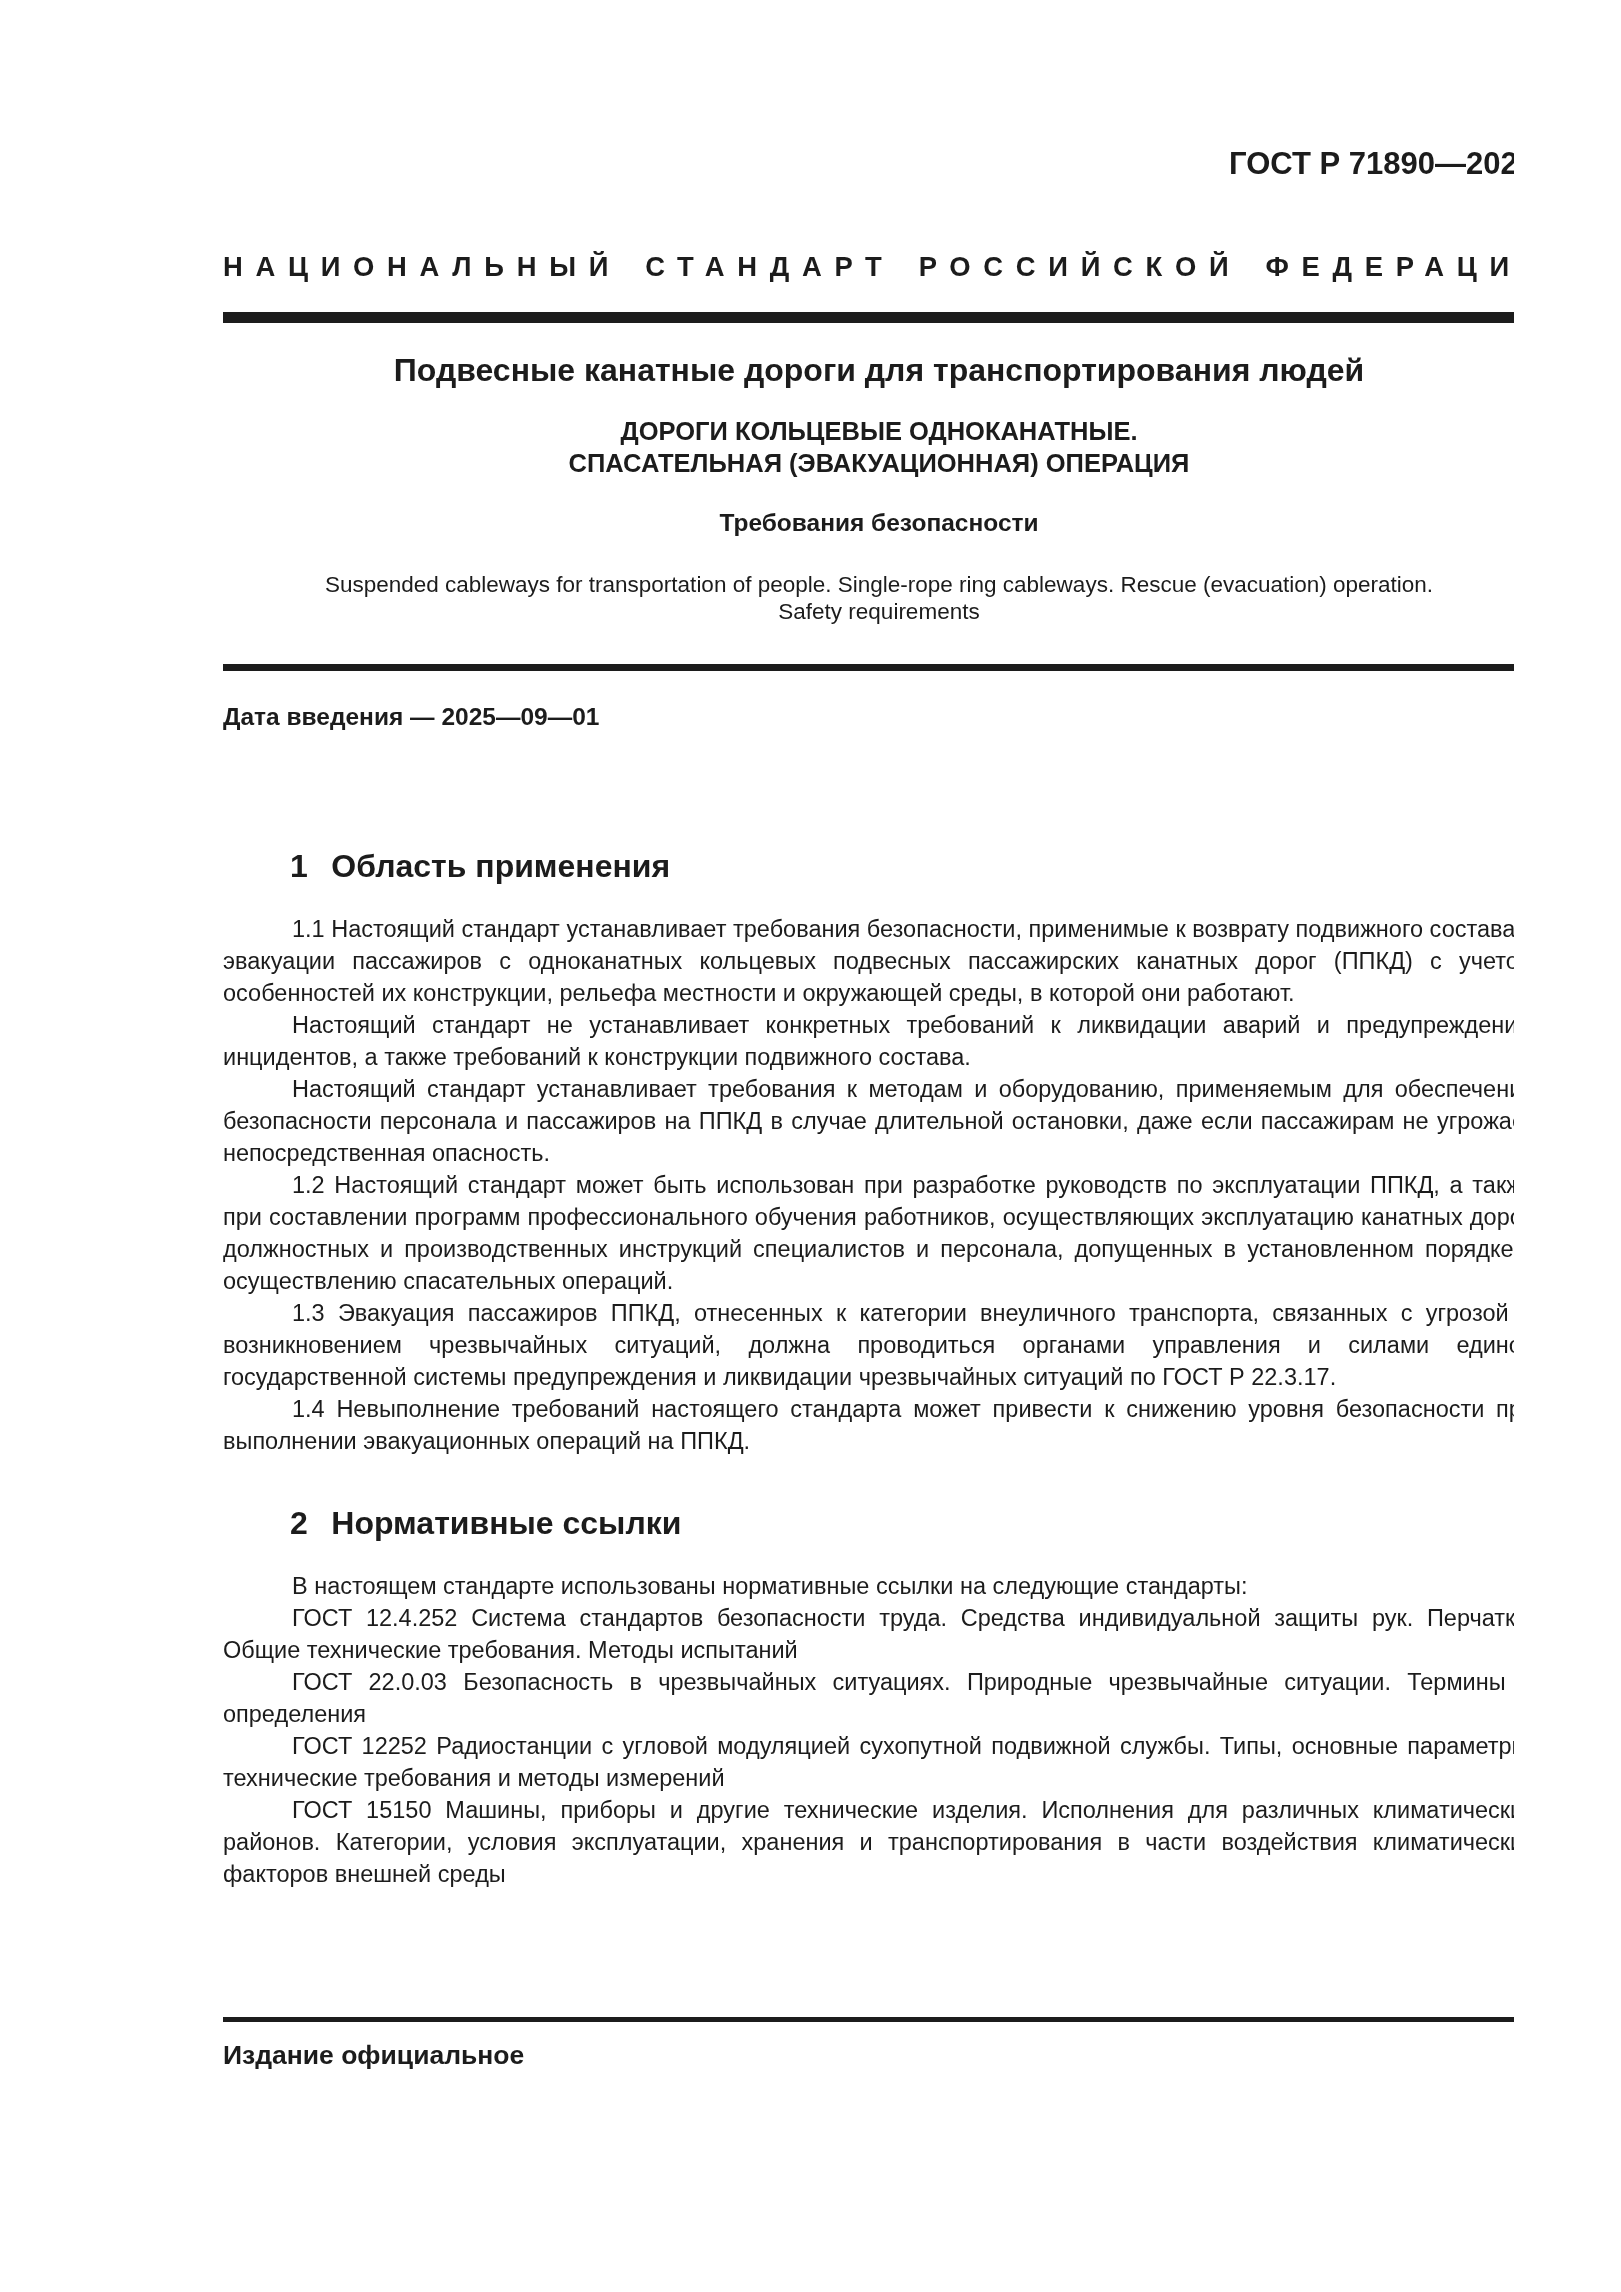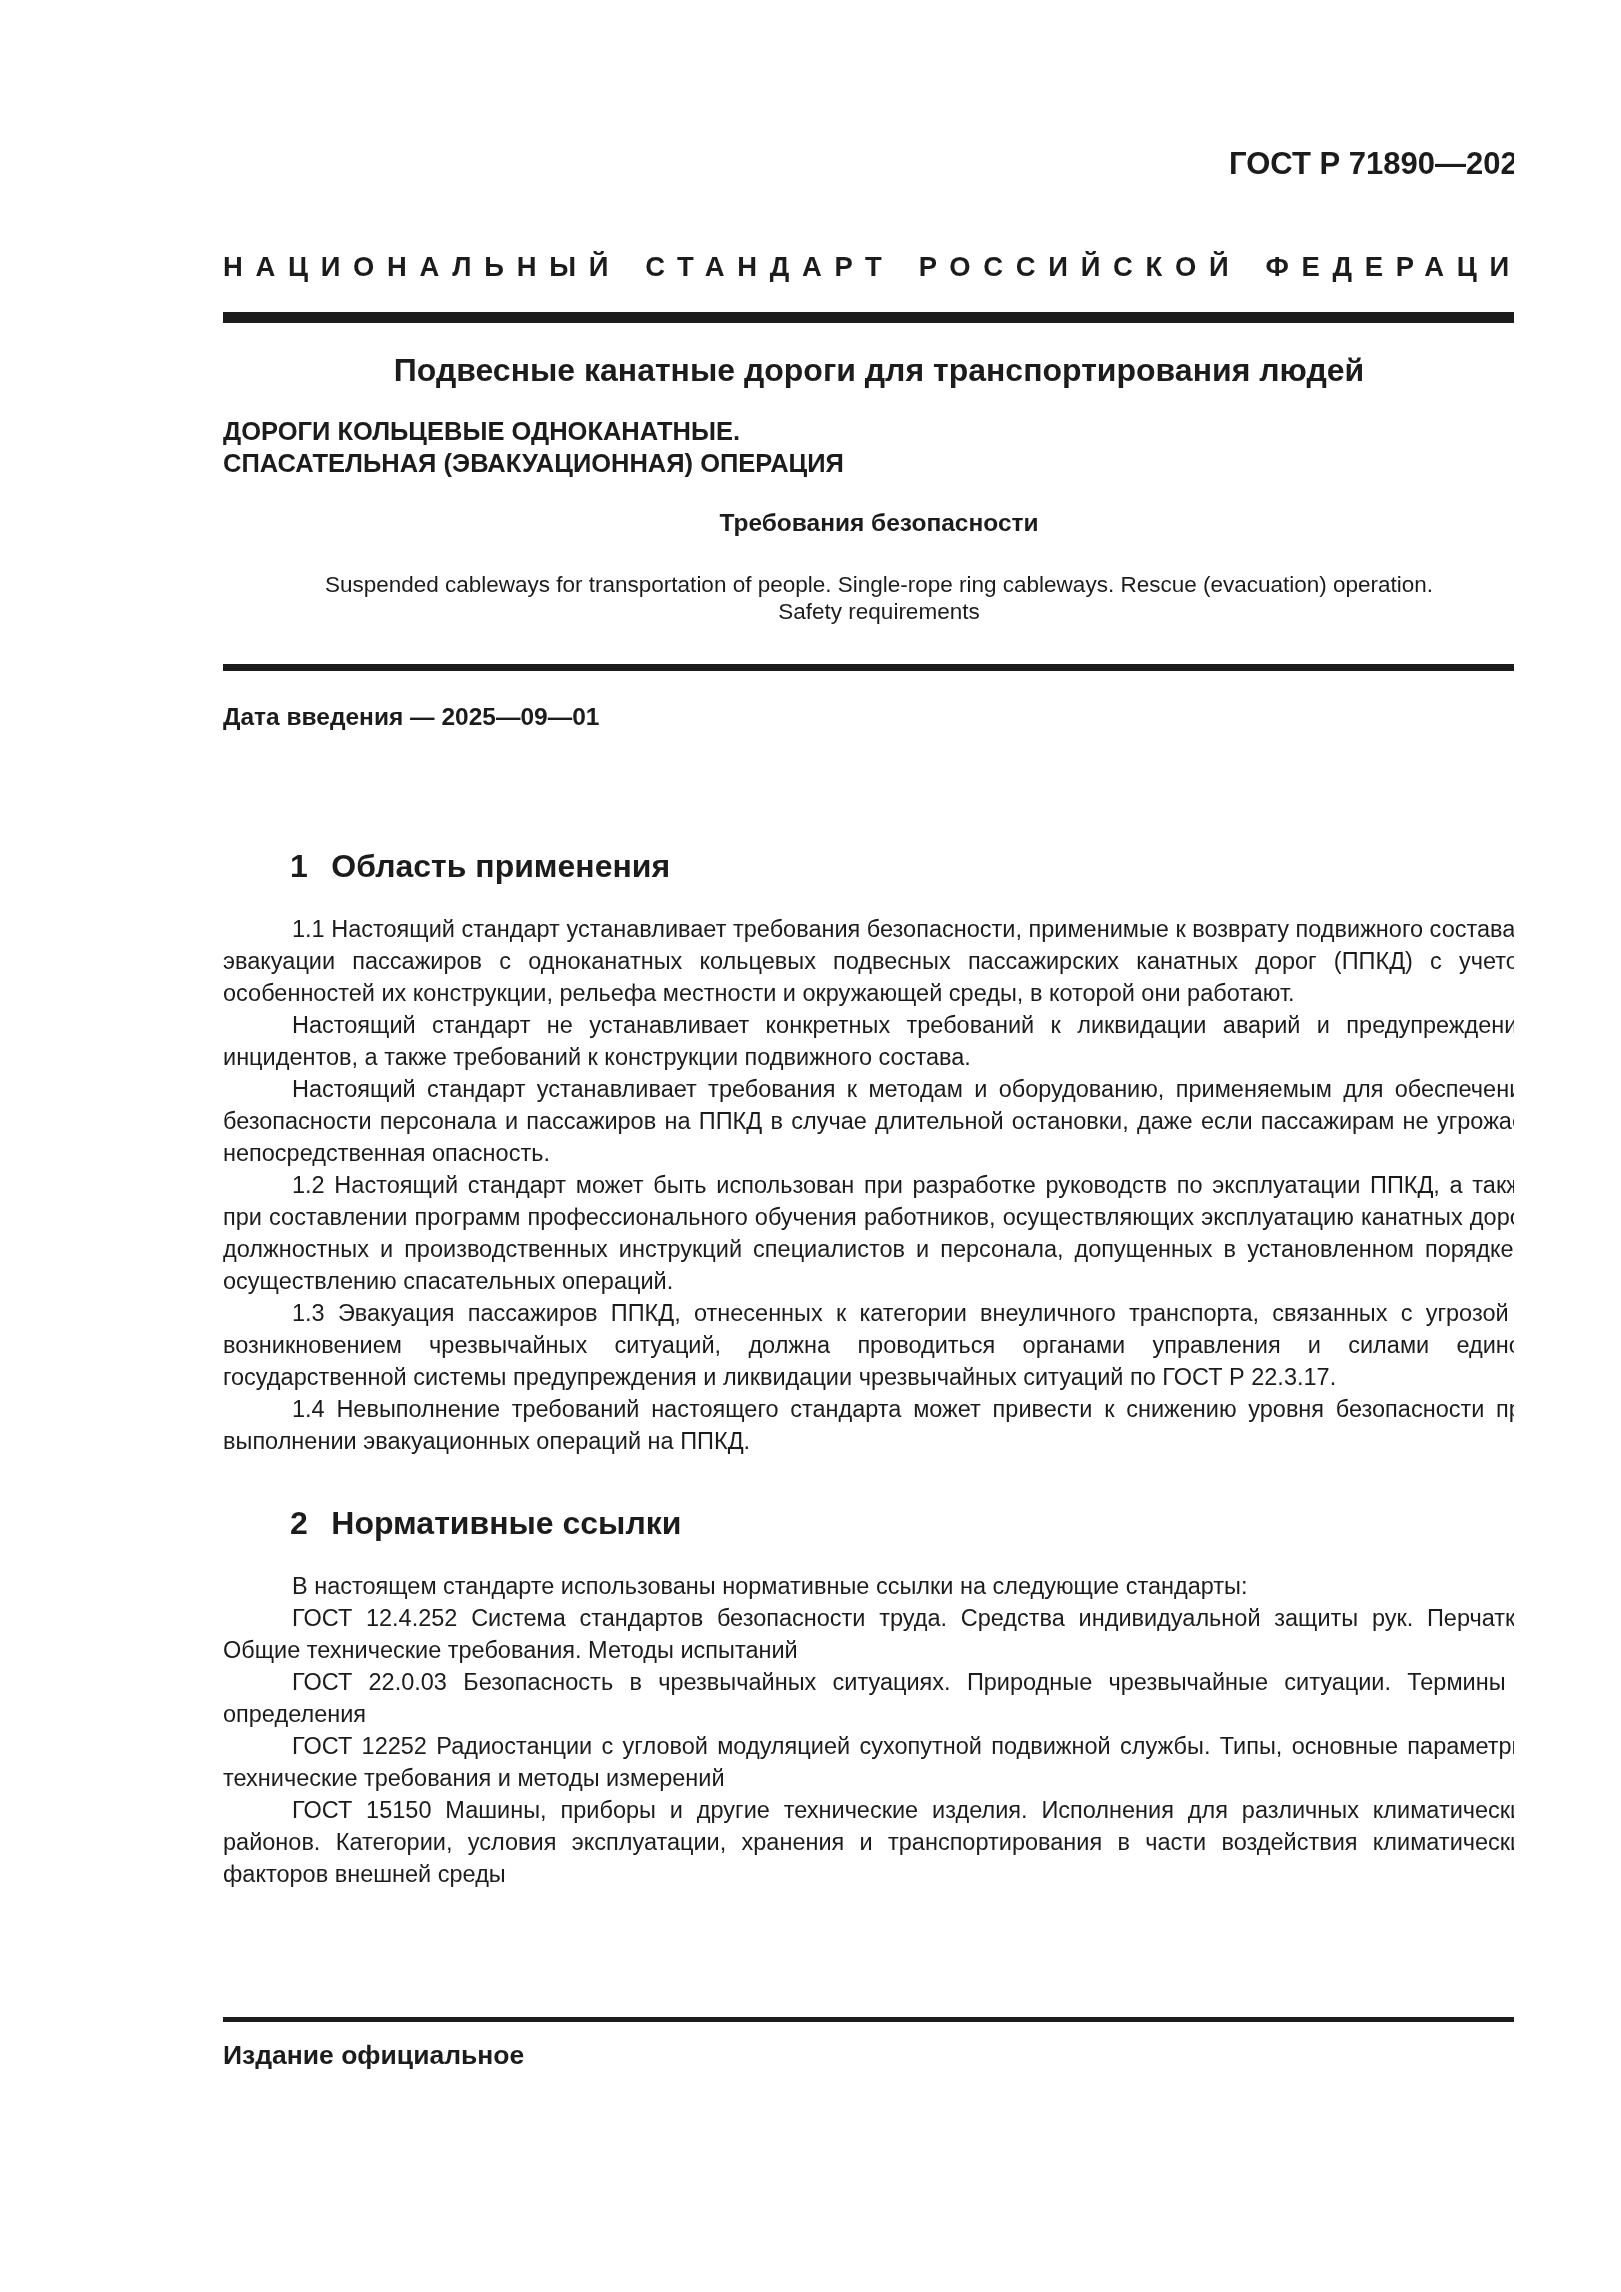--- a/index.html
+++ b/index.html
@@ -47,20 +47,21 @@
 
   .subject {
     margin: 31px 0 0 0;
     text-align: center;
     font-size: 32px;
     font-weight: bold;
     line-height: 32px;
   }
   .main-title {
     margin: 29px 0 0 0;
+    text-align: center;
     font-size: 25.5px;
     font-weight: bold;
     line-height: 32px;
   }
   .subtitle {
     margin: 28px 0 0 0;
     text-align: center;
     font-size: 24.5px;
     font-weight: bold;
     line-height: 32px;

